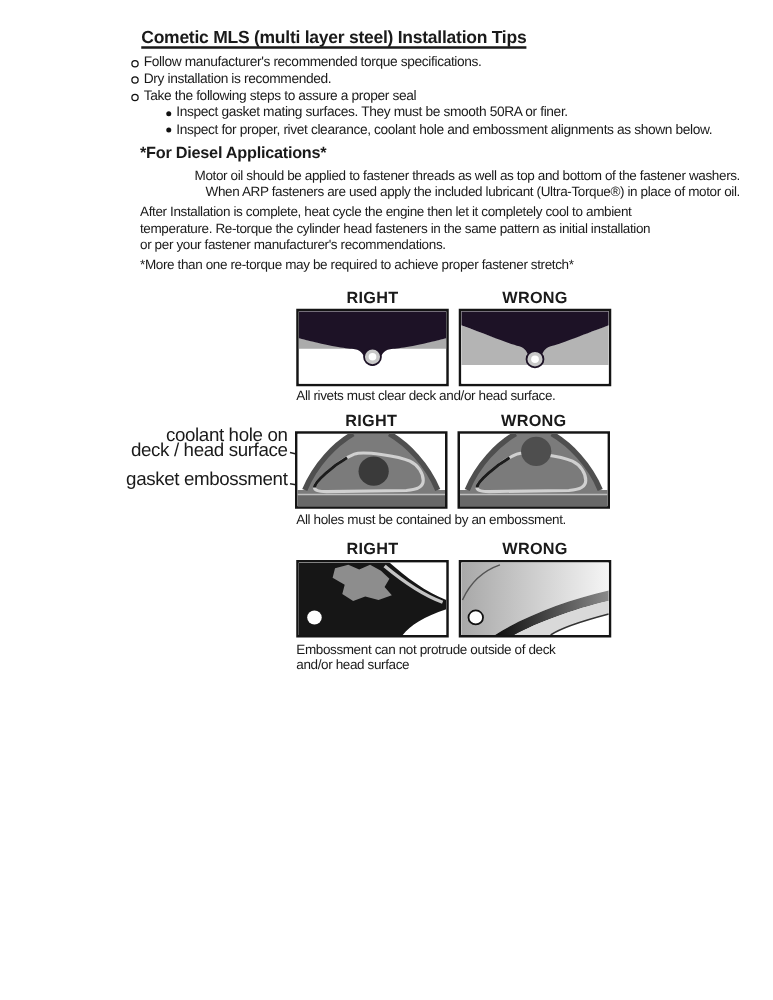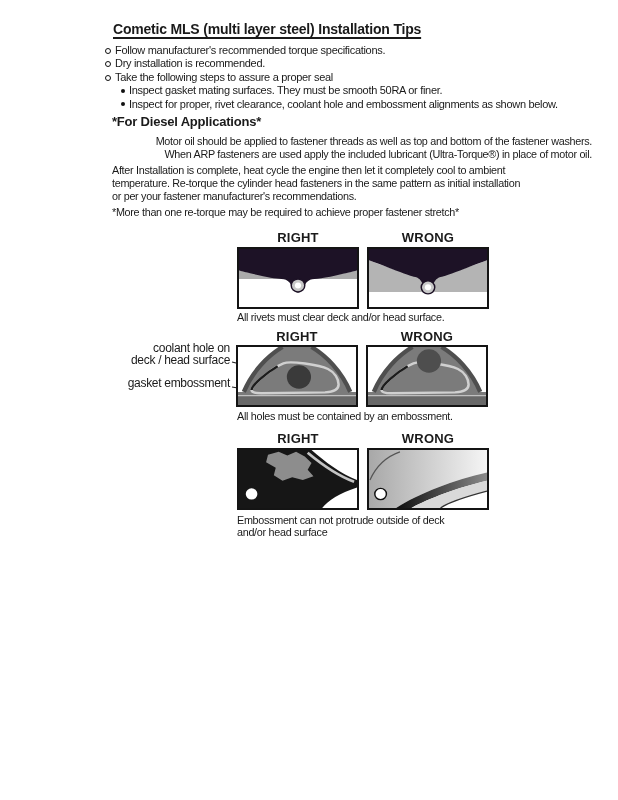--- a/index.html
+++ b/index.html
@@ -9,35 +9,35 @@
   }
   .abs { position:absolute; }
 
   .title {
     left:113px; top:21px; font-size:14px; font-weight:bold; letter-spacing:-0.2px;
     text-decoration:underline; text-decoration-thickness:1.5px; text-underline-offset:3px;
   }
 
   .tips { left:105px; top:44px; font-size:11px; letter-spacing:-0.3px; line-height:13.4px; width:500px; }
   .tip-row { display:flex; align-items:flex-start; }
-  .tip-row.sub { margin-left:16px; }
+  .tip-row.sub { margin-left:28px; }
   .marker-o { flex:0 0 auto; width:4px; height:4px; border:1px solid #111; border-radius:50%; margin:4px 4px 0 0; }
   .marker-f { flex:0 0 auto; width:4px; height:4px; background:#111; border-radius:50%; margin:4.5px 4px 0 0; }
 
   .diesel-heading { left:112px; top:114px; font-size:13px; font-weight:bold; letter-spacing:-0.2px; }
   .body-text { font-size:10.8px; letter-spacing:-0.3px; line-height:13.2px; white-space:pre-line; width:480px; }
   .para1 { left:112px; top:135px;text-align:right; }
   .para2 { left:112px; top:164px; }
   .note  { left:112px; top:206px; }
 
   .fig-header { width:122px; text-align:center; font-size:13px; font-weight:bold; letter-spacing:0.2px; }
   .fig-caption { font-size:10.8px; letter-spacing:-0.3px; line-height:11.6px; white-space:pre-line; }
   svg.panel { display:block; width:122px; height:62px; border:2.5px solid #141414; box-sizing:border-box; background:#fff; }
 
-  .ann { left:95px; width:135px; text-align:right; font-size:12px; letter-spacing:-0.3px; line-height:11.5px; white-space:pre-line; }
+  .ann { left:95px; width:135px; text-align:right; font-size:15px; letter-spacing:-0.3px; line-height:11.5px; white-space:pre-line; }
   .leader-svg { left:228px; top:338px; width:90px; height:62px; pointer-events:none; }
 
   .legal { left:105px; top:575px; width:412px; font-size:5.4px; letter-spacing:-0.05px; line-height:6.3px; color:#222; }
   .legal-heading { font-weight:bold; margin:0 0 6px 0; }
   .legal p { margin:0 0 6px 0; white-space:pre-line; }
 
   .page-code { left:388px; top:756px; font-size:12.5px; letter-spacing:-0.2px; color:#222;margin-left:28px; }
 </style>
 </head>
 <body>

